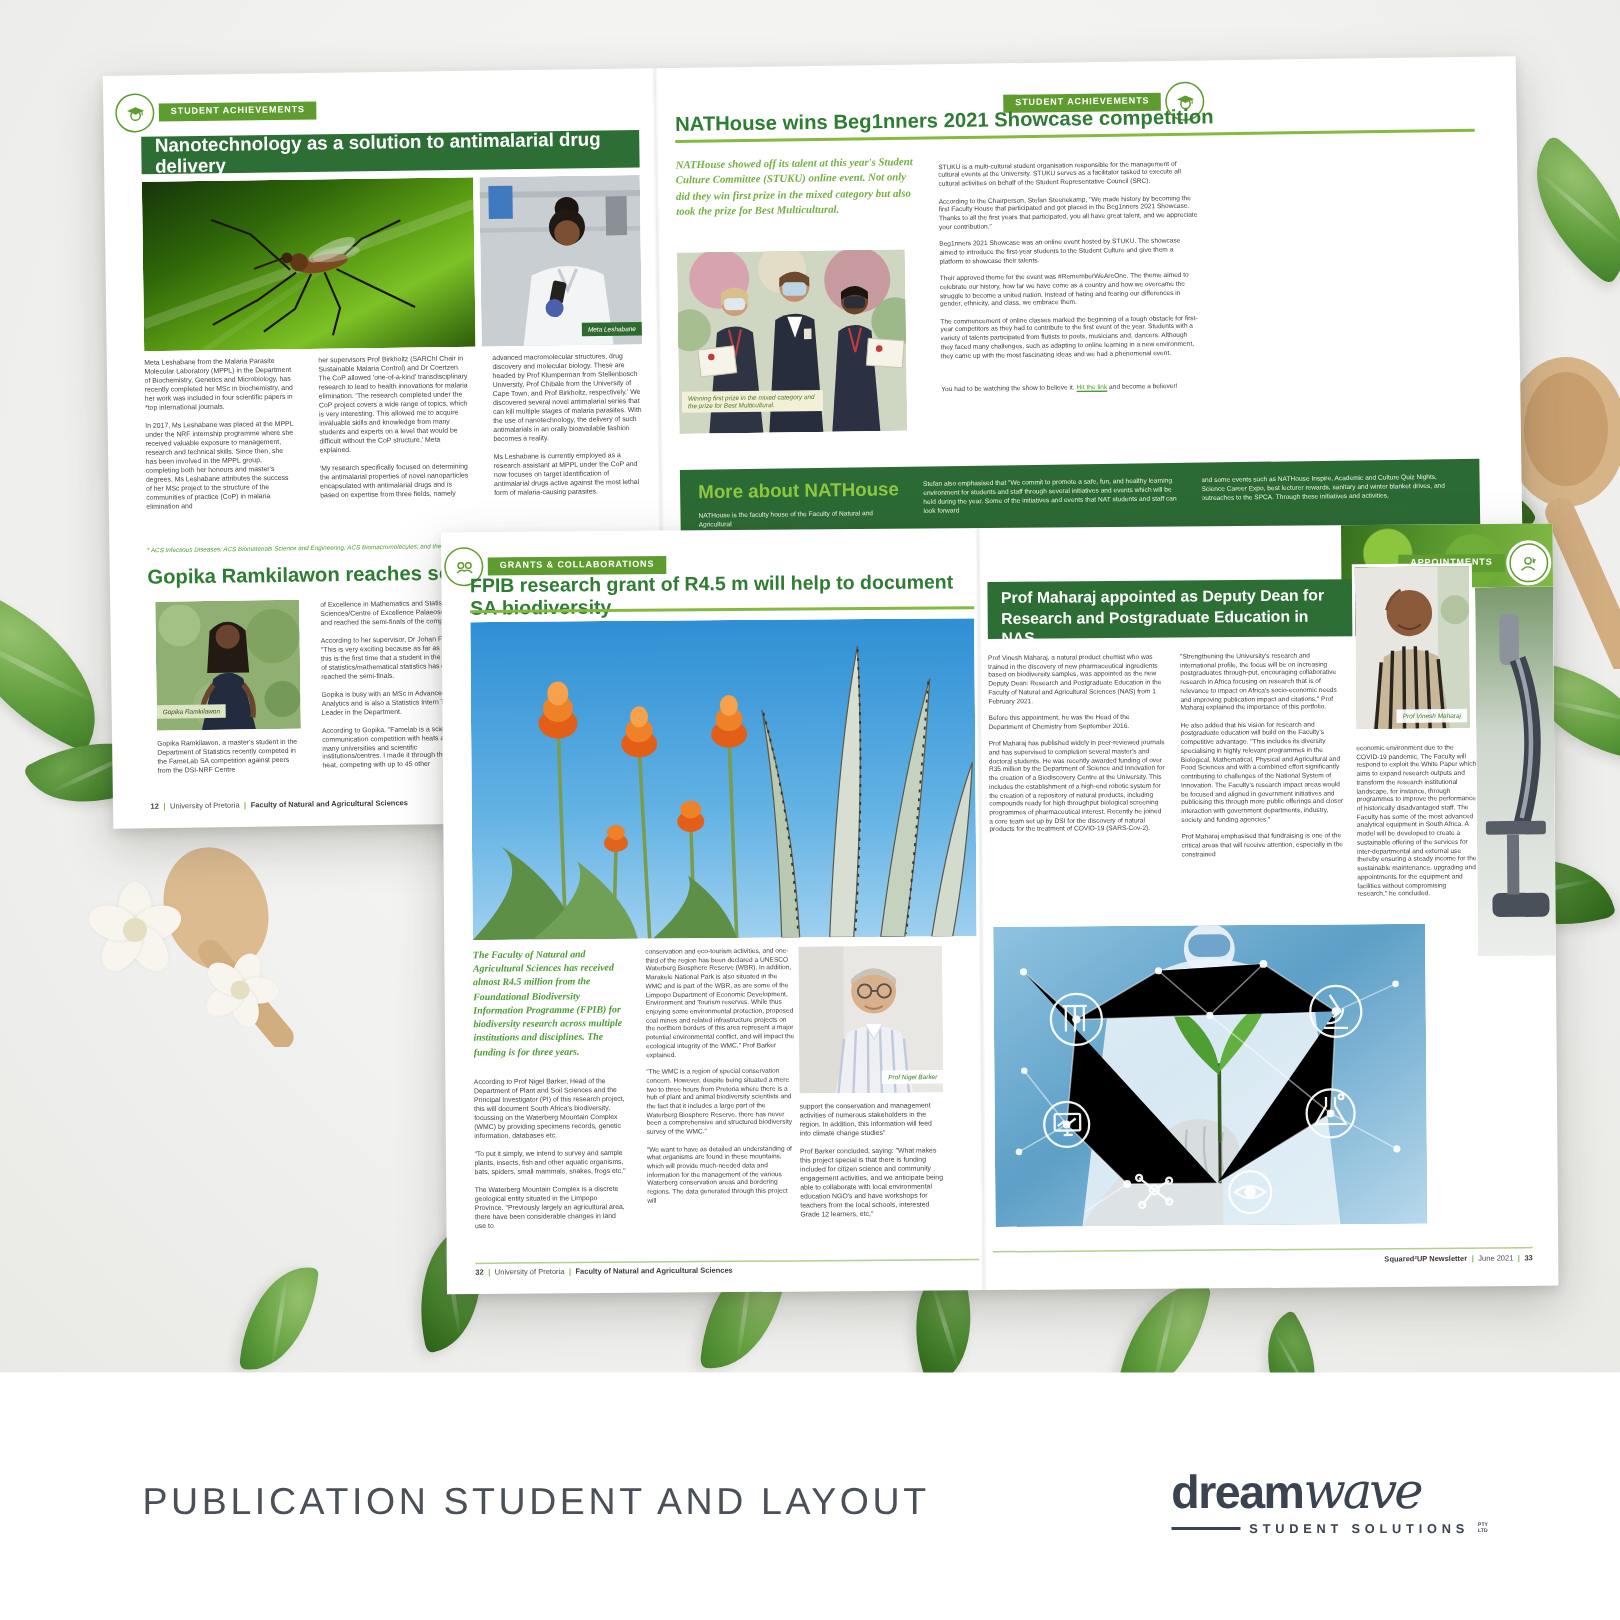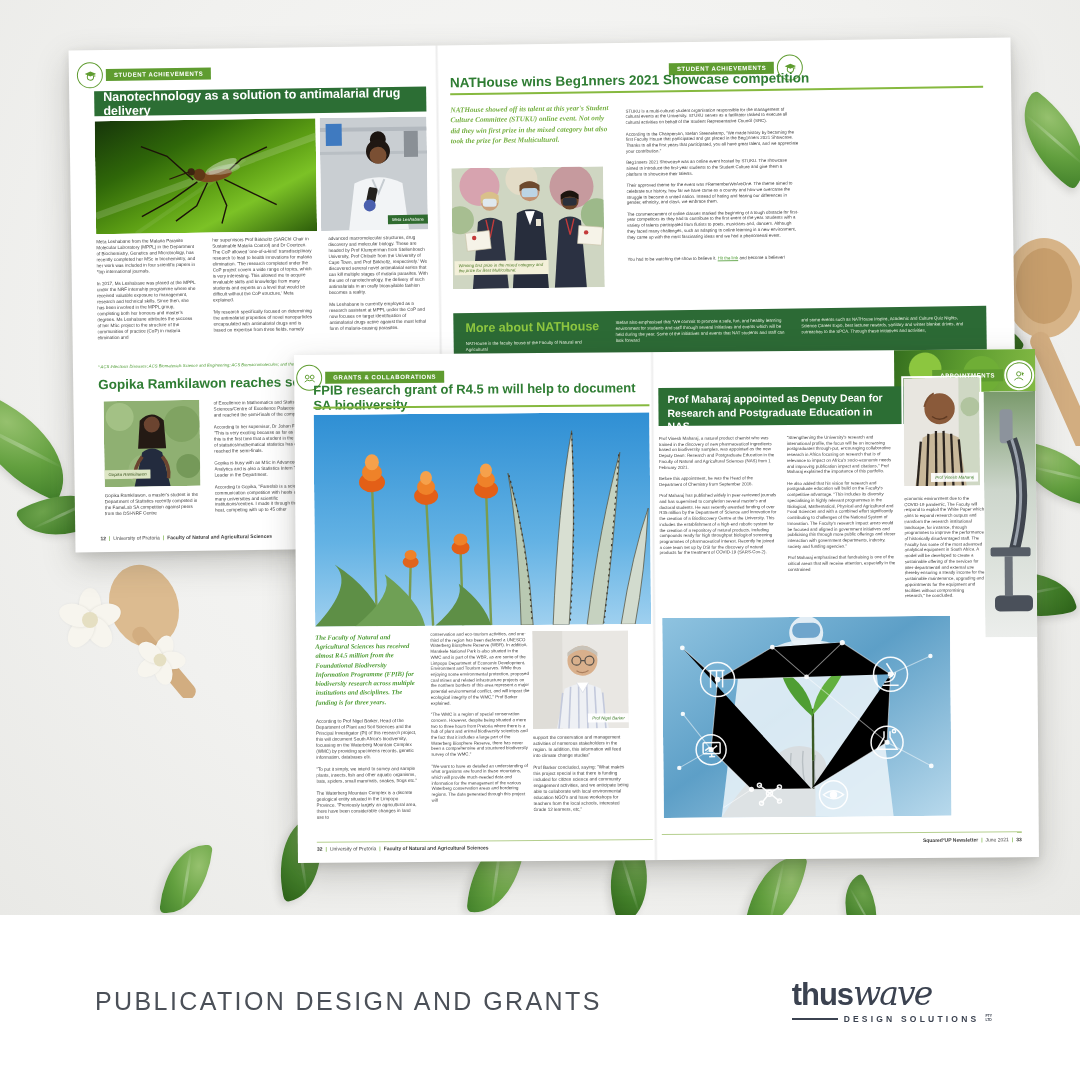--- a/index.html
+++ b/index.html
@@ -594,26 +594,26 @@
       </svg>
     </div>
 
     <div class="abs" style="left:364px;top:482px;width:360px;height:1px;background:#b5cf8e;"></div>
     <div class="abs footerline" style="left:364px;top:487px;width:360px;text-align:right;">
       <b>Squared²UP Newsletter</b><span class="sep">|</span><span>June 2021</span><span class="sep">|</span><b>33</b>
     </div>
   </div>
 
   <div id="caption-strip">
-    <div id="strip-caption">PUBLICATION DESIGN AND GRANTS</div>
+    <div id="strip-caption">PUBLICATION STUDENT AND LAYOUT</div>
     <div id="logo">
       <div class="logo-word">
-        <span class="logo-dream">thus</span><span class="logo-wave">wave</span>
+        <span class="logo-dream">dream</span><span class="logo-wave">wave</span>
       </div>
       <div class="logo-sub">
         <span class="logo-line"></span>
-        <span class="logo-sub-text">DESIGN SOLUTIONS</span>
+        <span class="logo-sub-text">STUDENT SOLUTIONS</span>
         <span class="logo-pty pre">PTY
 LTD</span>
       </div>
     </div>
   </div>
 </div>
 
 </body></html>

